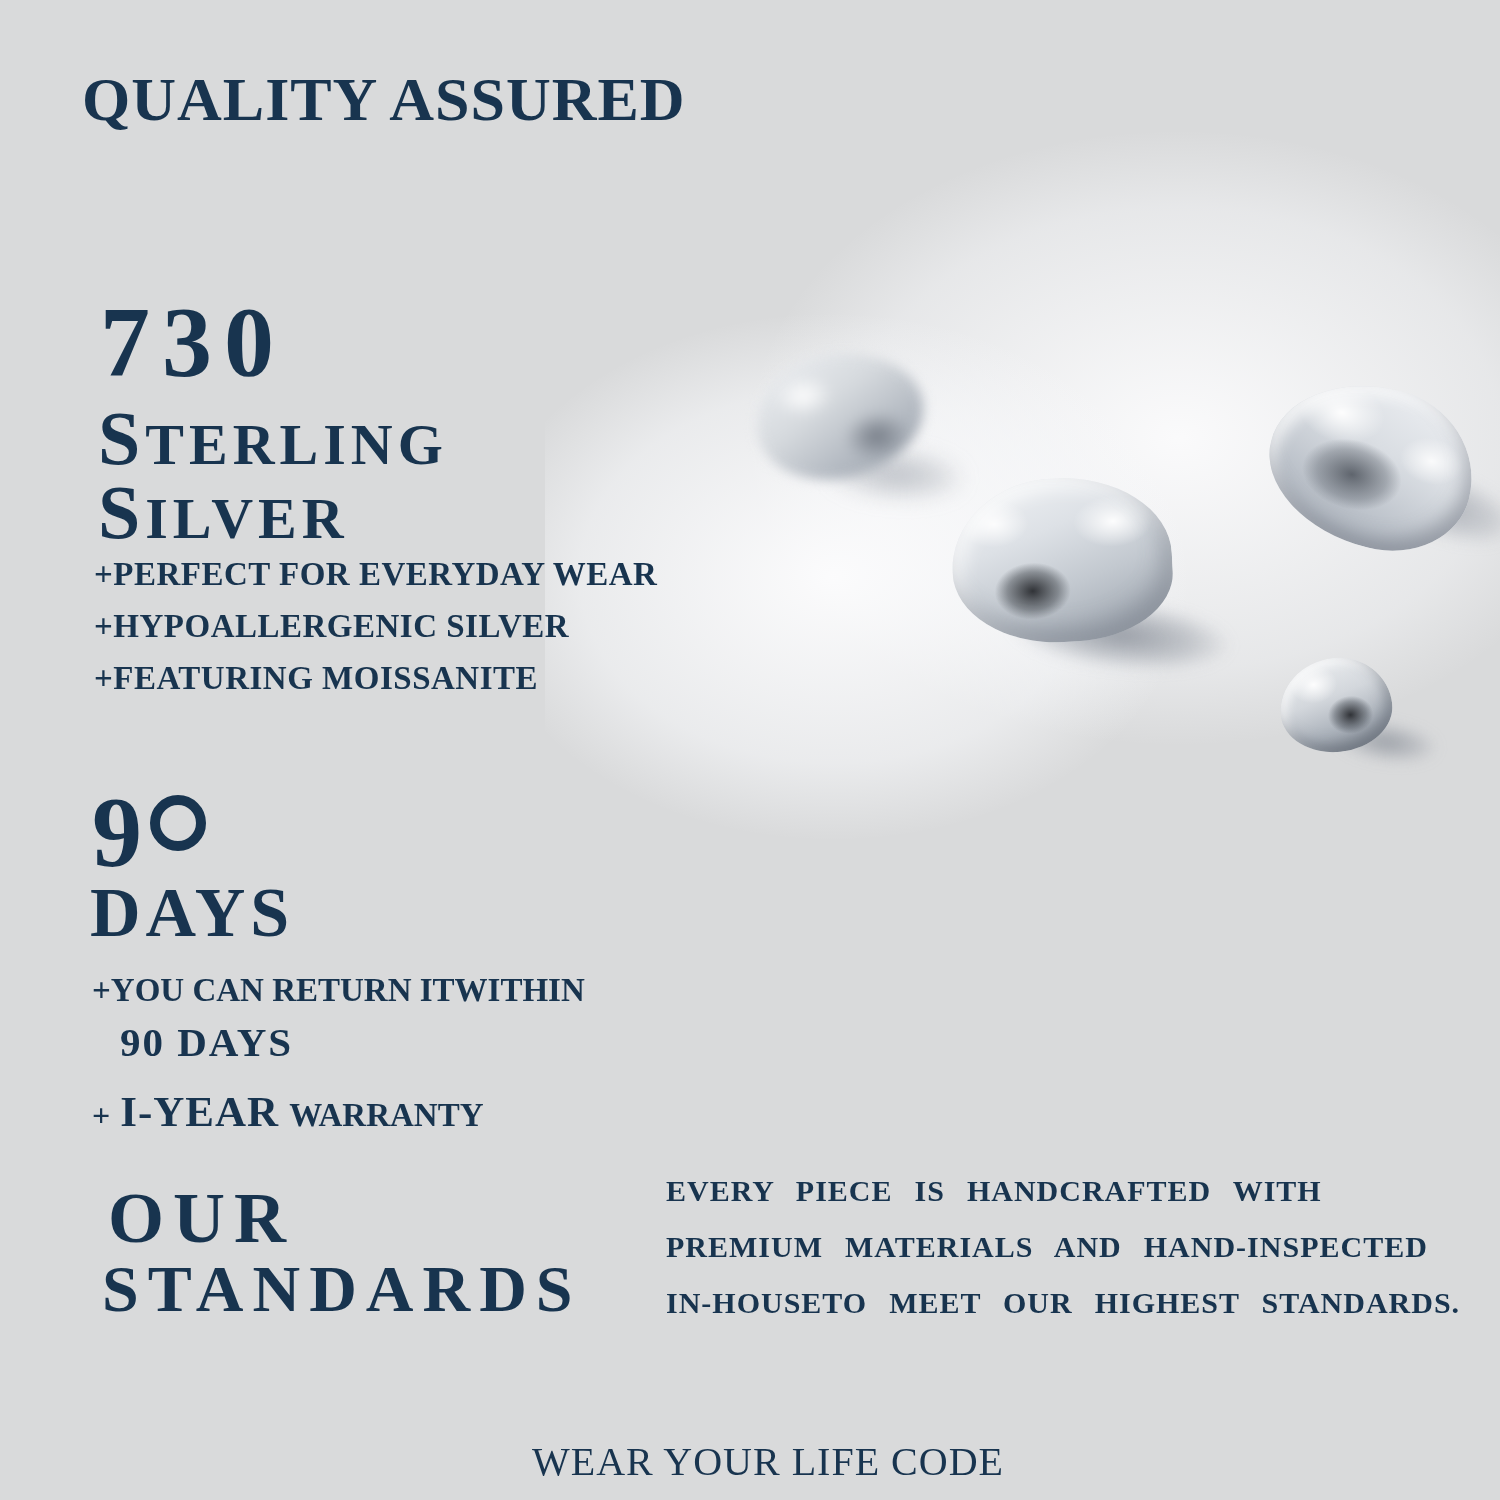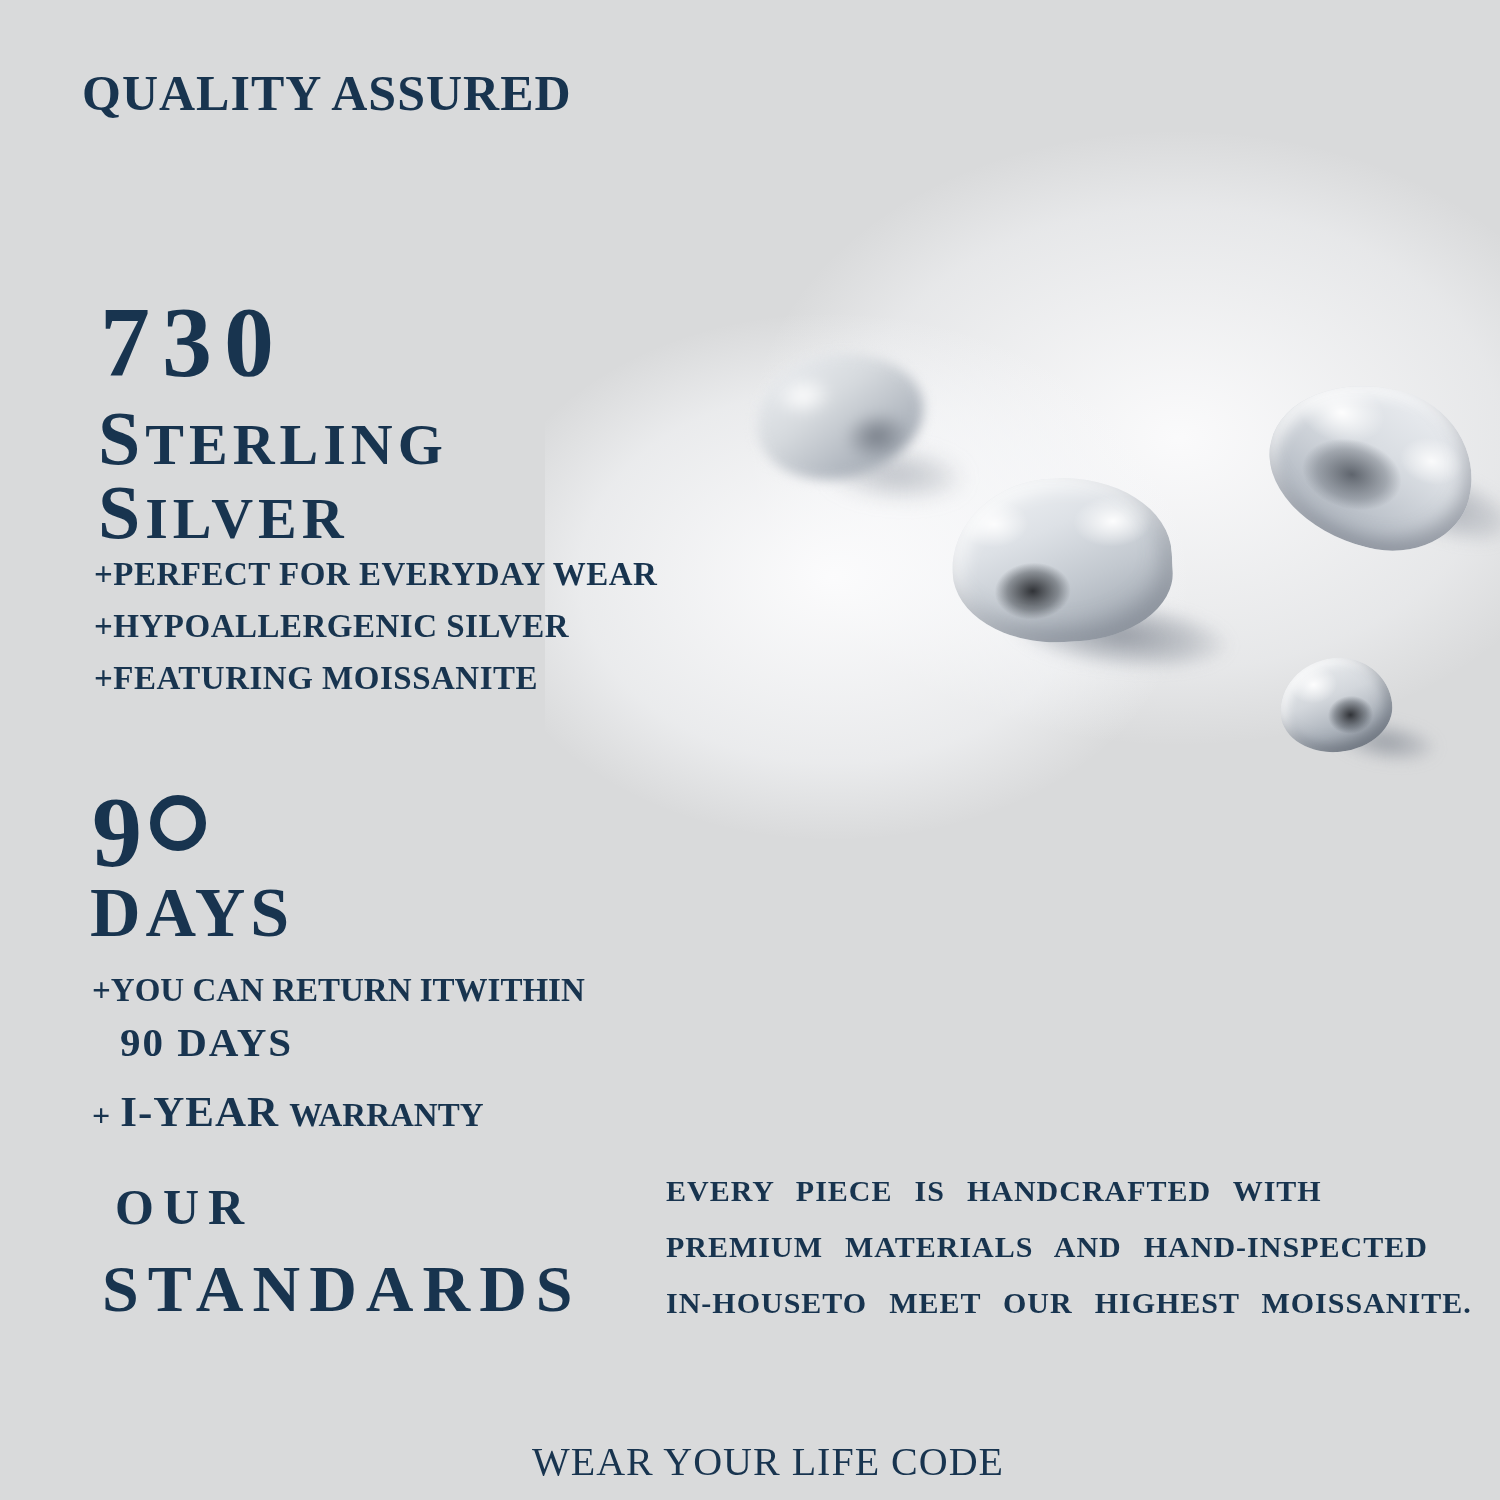--- a/index.html
+++ b/index.html
@@ -90,21 +90,21 @@
       radial-gradient(34% 32% at 32% 26%, rgba(255,255,255,0.95) 0%, rgba(255,255,255,0) 62%),
       linear-gradient(165deg, #f0f2f4 0%, #d3d7dc 42%, #a9b0b9 72%, #7e858f 100%);
     box-shadow: inset -6px -8px 14px rgba(90,97,108,0.55), inset 5px 6px 10px rgba(255,255,255,0.75);
     transform: rotate(-6deg);
   }
 
   
   .abs { position: absolute; line-height: 1; }
   .page-title {
     left: 82px; top: 68px;
-    font-size: 50px; font-weight: 700; letter-spacing: 1px;
+    font-size: 62px; font-weight: 700; letter-spacing: 1px;
     white-space: nowrap;
     text-align: center;
   }
   .big-number {
     left: 100px; top: 292px;
     font-size: 100px; font-weight: 700; letter-spacing: 12px;
   }
   .smallcaps-line {
     font-weight: 700;
     font-size: 58px; letter-spacing: 5px;
@@ -133,21 +133,21 @@
     left: 90px; top: 878px;
     font-size: 70px; font-weight: 700; letter-spacing: 5px;
   }
   .return-line1 { left: 92px;  top: 974px;  font-size: 33px; font-weight: 700; white-space: nowrap; }
   .return-line2 { left: 114px; top: 1022px; font-size: 41px; font-weight: 700; letter-spacing: 2px; white-space: nowrap; margin-left: 6px; }
   .warranty-line { left: 92px; top: 1090px; white-space: nowrap; }
   .warranty-line .w-prefix { font-size: 32px; font-weight: 700; margin-right: 10px; }
   .warranty-line .w-term   { font-size: 43px; font-weight: 700; letter-spacing: 1px; }
   .warranty-line .w-word   { font-size: 33px; font-weight: 700; margin-left: 10px; }
 
-  .standards-line1 { left: 115px; top: 1182px; font-size: 50px; font-weight: 700; letter-spacing: 9px; }
+  .standards-line1 { left: 108px; top: 1182px; font-size: 72px; font-weight: 700; letter-spacing: 9px; }
   .standards-line2 { left: 102px; top: 1256px; font-size: 66px; font-weight: 700; letter-spacing: 9px; white-space: nowrap; }
 
   .standards-body { left: 626px; top: 1176px; width: 740px; }
   .standards-body .body-line {
     font-size: 30px; font-weight: 700;
     letter-spacing: 1px; word-spacing: 0.45em;
     margin-bottom: 26px; white-space: nowrap; margin-left: 40px;
   }
 
   .tagline {
@@ -196,18 +196,18 @@
   <div class="abs warranty-line">
     <span class="w-prefix">+</span><span class="w-term">I-YEAR</span><span class="w-word">WARRANTY</span>
   </div>
 
   <div class="abs standards-line1">OUR</div>
   <div class="abs standards-line2">STANDARDS</div>
 
   <div class="abs standards-body">
     <div class="body-line">EVERY PIECE IS HANDCRAFTED WITH</div>
     <div class="body-line">PREMIUM MATERIALS AND HAND-INSPECTED</div>
-    <div class="body-line">IN-HOUSETO MEET OUR HIGHEST MOISSANITE.</div>
+    <div class="body-line">IN-HOUSETO MEET OUR HIGHEST STANDARDS.</div>
   </div>
 
   <div class="abs tagline">WEAR YOUR LIFE CODE</div>
 
 </div>
 
 </body></html>

